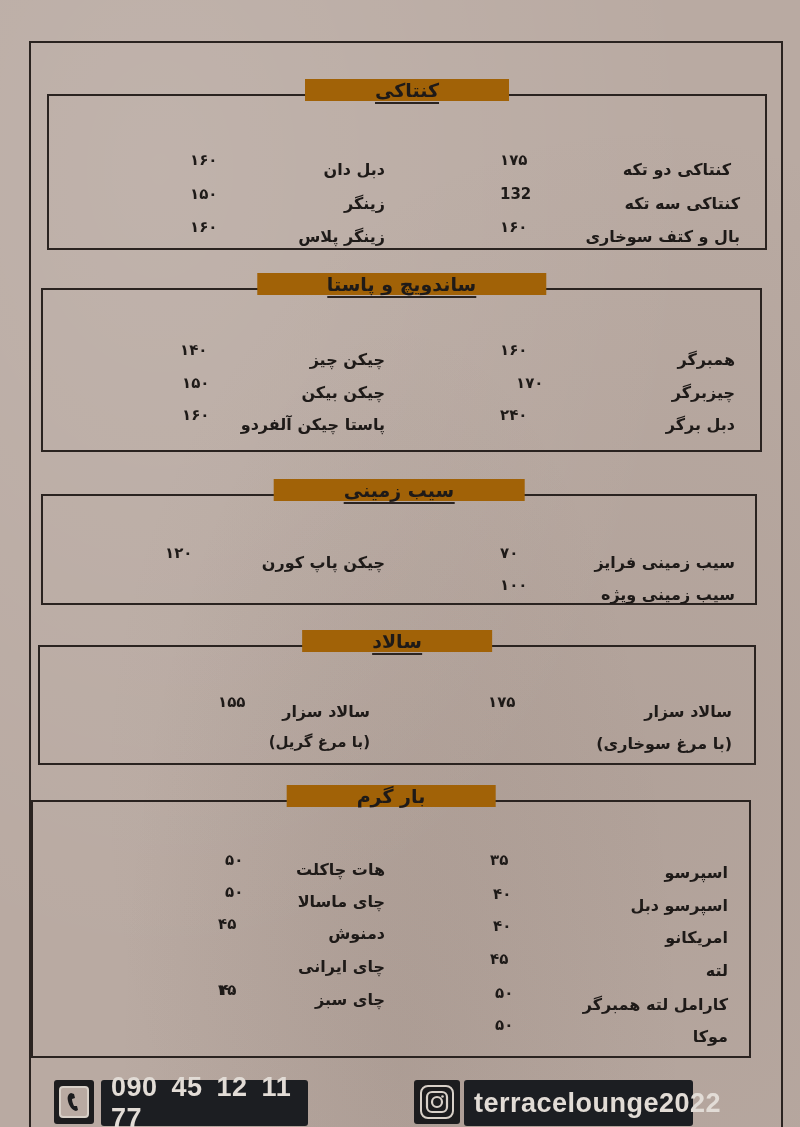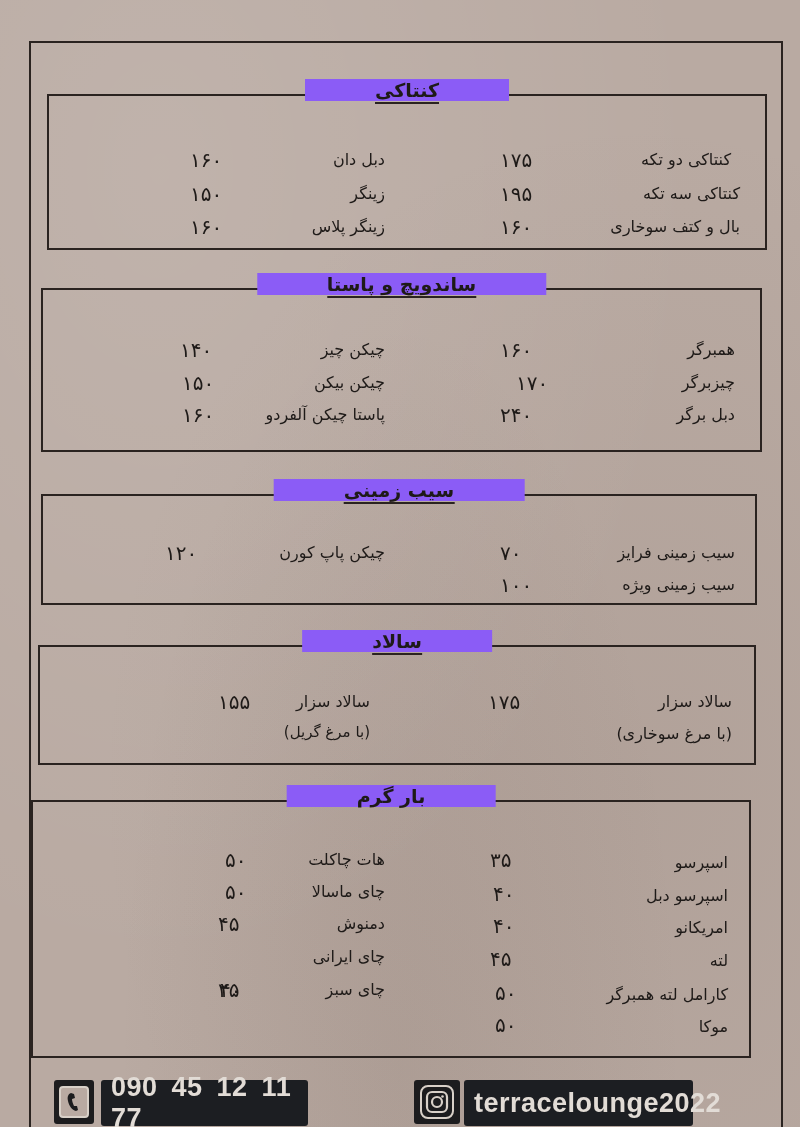--- a/index.html
+++ b/index.html
@@ -17,30 +17,31 @@
     position:absolute; left:29px; top:41px; width:754px; height:1100px;
     border-left:2px solid #2a2320; border-top:2px solid #2a2320; border-right:2px solid #2a2320;
     box-sizing:border-box;
   }
   .section {
     position:absolute; box-sizing:border-box;
     border:2px solid #2a2320;
   }
   .section-title {
     position:absolute; top:-17px; left:50%; transform:translateX(-50%);
-    background:#8b5cf6; padding:0 70px; white-space:nowrap;
+    background:#a16207; padding:0 70px; white-space:nowrap;
     font-weight:bold; font-size:19px; direction:rtl;
   }
   .section-title span { border-bottom:2px solid #2a2320; padding-bottom:1px; }
   .item {
-    position:absolute; font-weight:normal; font-size:16px; direction:rtl; white-space:nowrap;
+    position:absolute; font-weight:bold; font-size:16px; direction:rtl; white-space:nowrap;
     line-height:20px;
+    margin-top:10px;
   }
   .price {
-    position:absolute; font-weight:normal; font-size:20px; white-space:nowrap; line-height:20px;
+    position:absolute; font-weight:bold; font-size:15px; white-space:nowrap; line-height:20px;
   }
   .footer-icon-box {
     position:absolute; top:1080px; width:40px; height:44px; box-sizing:border-box;
     background:#1c1c1e; border-radius:3px; display:flex; align-items:center; justify-content:center;
   }
   .footer-icon-inner {
     width:30px; height:32px; border:2px solid #d8d0c8; border-radius:4px; box-sizing:border-box;
     background:#b9aaa2; display:flex; align-items:center; justify-content:center;
   }
   .footer-pill {
@@ -54,21 +55,21 @@
 <body>
 
 <div class="outer-frame"></div>
 
 <div class="section" style="left:47px; top:94px; width:720px; height:156px;">
   <div class="section-title"><span>کنتاکی</span></div>
 </div>
 <div class="item" style="right:69px; top:150px;">کنتاکی دو تکه</div>
 <div class="price" style="left:500px; top:150px;">۱۷۵</div>
 <div class="item" style="right:60px; top:184px;">کنتاکی سه تکه</div>
-<div class="price" style="left:500px; top:184px;">۱۹۵</div>
+<div class="price" style="left:500px; top:184px;">132</div>
 <div class="item" style="right:60px; top:217px;">بال و کتف سوخاری</div>
 <div class="price" style="left:500px; top:217px;">۱۶۰</div>
 <div class="item" style="right:415px; top:150px;">دبل دان</div>
 <div class="price" style="left:190px; top:150px;">۱۶۰</div>
 <div class="item" style="right:415px; top:184px;">زینگر</div>
 <div class="price" style="left:190px; top:184px;">۱۵۰</div>
 <div class="item" style="right:415px; top:217px;">زینگر پلاس</div>
 <div class="price" style="left:190px; top:217px;">۱۶۰</div>
 
 <div class="section" style="left:41px; top:288px; width:721px; height:164px;">

